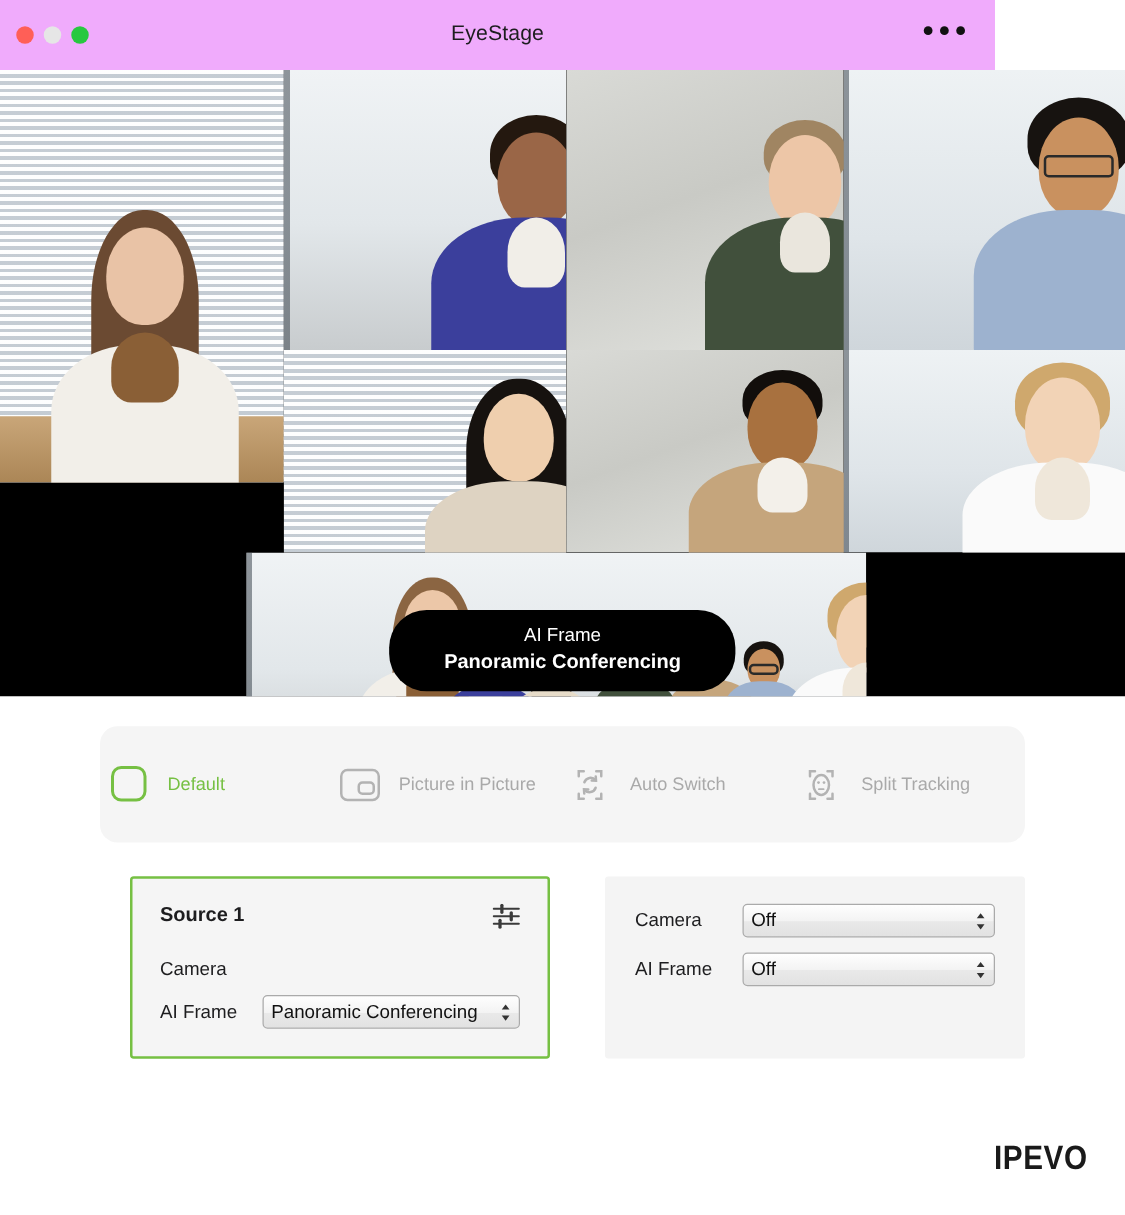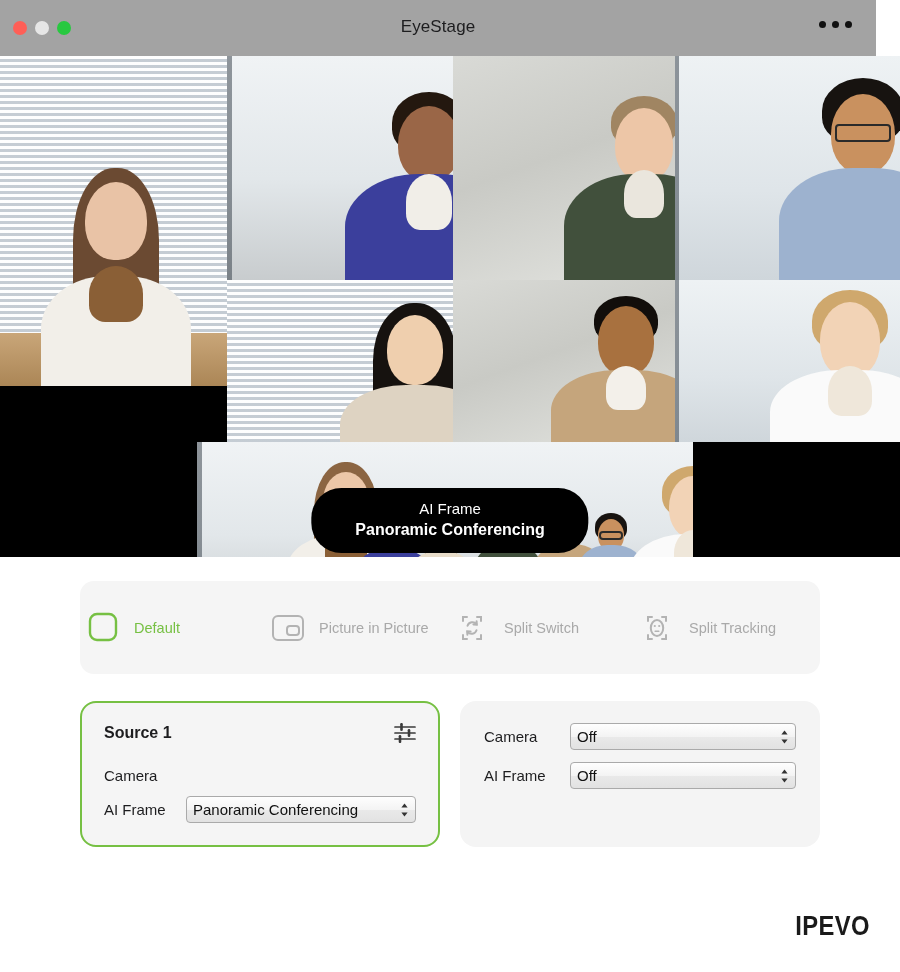--- a/index.html
+++ b/index.html
@@ -16,22 +16,22 @@
     position: relative;
     width: 900px;
     height: 972px;
     background: #ffffff;
   }
 
   
   .titlebar {
     position: relative;
     height: 56px;
-    width: 876px;
-    background: #a3a3a3;
+    width: 796px;
+    background: #f0abfc;
   }
   .traffic-lights {
     position: absolute;
     left: 13px;
     top: 21px;
     display: flex;
     gap: 8px;
   }
   .tl {
     width: 14px; height: 14px;
@@ -183,23 +183,24 @@
     position: absolute;
     left: 80px;
     top: 701px;
     width: 740px;
     display: flex;
     gap: 20px;
   }
   .srcpanel {
     width: 360px;
     background: #f4f4f4;
-    border-radius: 16px;
+    border-radius: 3px;
     padding: 20px 22px 22px;
     border: 2px solid transparent;
+    margin-left: 24px;
   }
   .srcpanel.selected {
     border-color: #76c043;
     background: #f5f5f5;
   }
   .src-head {
     display: flex;
     align-items: center;
     justify-content: space-between;
     margin-bottom: 24px;
@@ -451,21 +452,21 @@
               <path d="M31 10 V6 H27"></path>
             <path d="M13 24 V28 H17"></path>
               <path d="M31 24 V28 H27"></path>
             <path d="M17.5 14.8a5.2 5.2 0 0 1 9 -1.6"></path>
             <path d="M26.5 19.2a5.2 5.2 0 0 1 -9 1.6"></path>
             <path d="M26.6 10.2 L26.8 13.6 L23.4 13.4"></path>
             <path d="M17.4 23.8 L17.2 20.4 L20.6 20.6"></path>
           </g>
         </svg>
       </span>
-      <span class="lbl">Split Switch</span>
+      <span class="lbl">Auto Switch</span>
     </div>
 
     <div class="mode">
       <span class="ico">
         <svg viewBox="0 0 44 34" width="44" height="34">
           <g fill="none" stroke="#b3b3b3" stroke-width="2" stroke-linecap="round">
             <path d="M13 10 V6 H17"></path>
               <path d="M31 10 V6 H27"></path>
             <path d="M13 24 V28 H17"></path>
               <path d="M31 24 V28 H27"></path>

